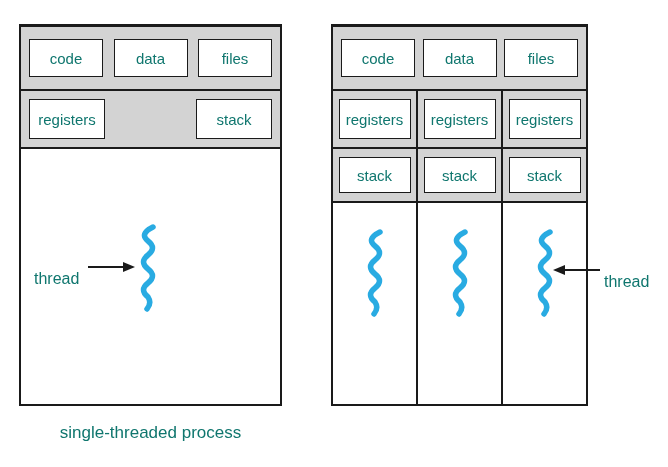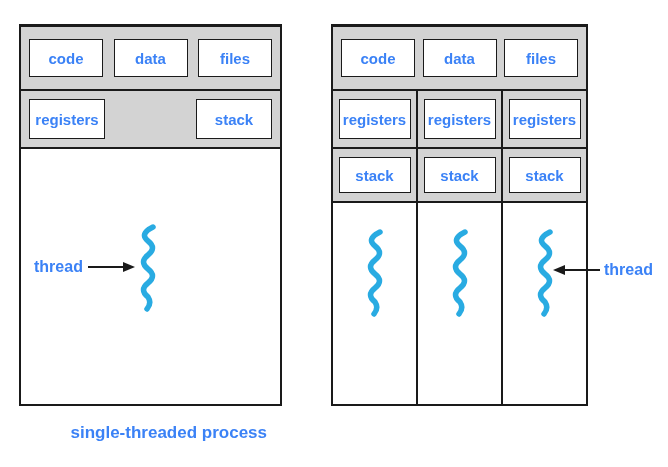--- a/index.html
+++ b/index.html
@@ -2,23 +2,22 @@
 <html><head>
 <meta charset="utf-8">
 <style>
   html, body { margin: 0; padding: 0; background: #ffffff; }
   .canvas {
     position: relative;
     width: 668px;
     height: 467px;
     background: #ffffff;
     font-family: "Liberation Sans", sans-serif;
-    color: #3b82f6;
+    color: #0f766e;
     overflow: hidden;
-    font-weight: bold;
   }
   .proc {
     position: absolute;
     top: 24px;
     height: 382px;
     background: #ffffff;
     border: 2px solid #1a1a1a;
     border-top-width: 3px;
     box-sizing: border-box;
   }
@@ -59,20 +58,21 @@
 
   .body-left {
     position: relative;
     height: 251px;
     background: #ffffff;
   }
   .thread-note-label {
     position: absolute;
     font-size: 16px;
     line-height: 18px;
+    margin-top: 12px;
   }
   .left-thread-label { left: 13px; top: 109px; }
 
   .arrow-svg { position: absolute; }
   .left-arrow { left: 66px; top: 111px; }
 
   .squiggle { position: absolute; }
   .left-squiggle { left: 114px; top: 74px; }
 
   
@@ -103,21 +103,21 @@
   .right-arrow { left: 553px; top: 263px; }
   .right-thread-label { left: 604px; top: 261px; }
 
   .caption {
     position: absolute;
     top: 423px;
     font-size: 17px;
     text-align: center;
     white-space: nowrap;
   }
-  .caption-left  { left: 4px;  width: 263px; text-align: right; }
+  .caption-left  { left: 19px;  width: 263px; }
   .caption-right { left: 301px; width: 263px; }
 </style>
 </head>
 <body>
 
 <div class="canvas">
 
   <div class="proc proc-left">
     <div class="grayrow row-top">
       <div class="wbox">code</div>

